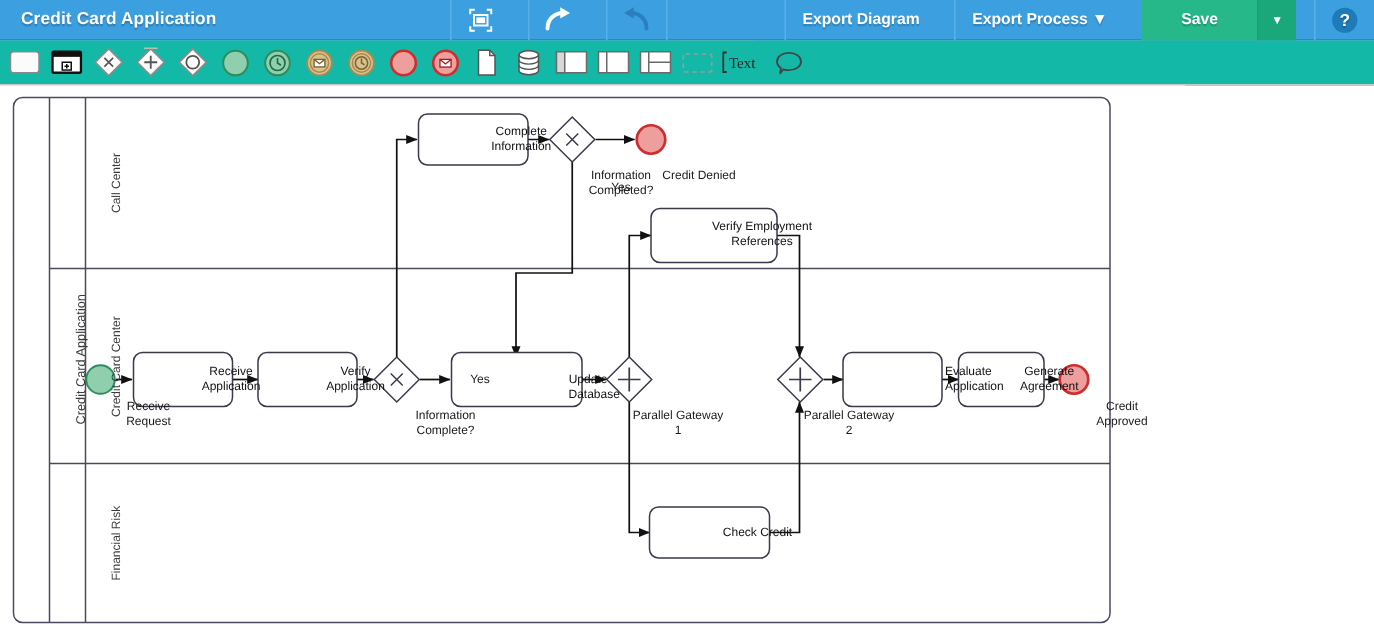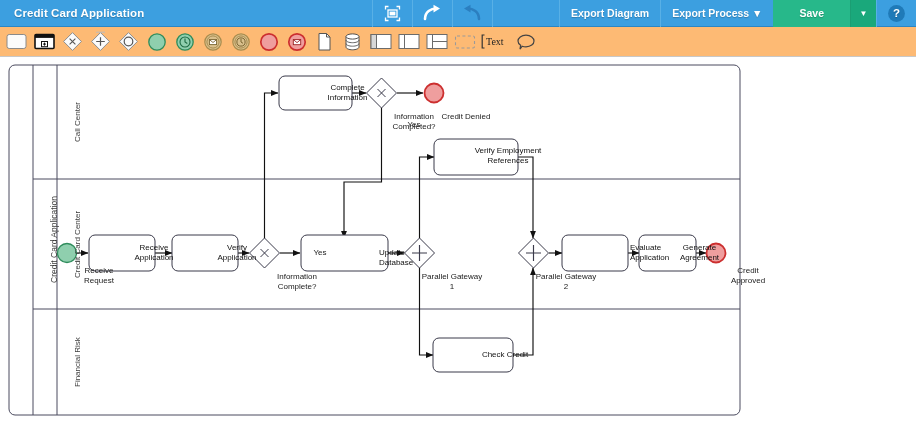--- a/index.html
+++ b/index.html
@@ -22,21 +22,21 @@
   .app-title {
     color: #ffffff; font-size: 11.5px; font-weight: bold;
     padding-left: 14px; letter-spacing: .1px; flex: 0 0 auto;
     text-shadow: 0 1px 1px rgba(0,0,0,.25);
   }
   .tb-spacer { flex: 1 1 auto; }
   .tb-btn {
     height: 27px; display: flex; align-items: center; justify-content: center;
     color: #ffffff; font-size: 10.5px; font-weight: bold;
     border-left: 1px solid #58b0e6; padding: 0 11px;
-    cursor: pointer; white-space: nowrap; text-shadow: 0 1px 1px rgba(0,0,0,.22);
+    cursor: pointer; white-space: nowrap; text-shadow: 0 1px 1px rgba(0,0,0,.22); margin-left: 12px;
   }
   .tb-btn.icon-only { width: 40px; padding: 0; }
   .tb-btn svg { display: block; }
   .zoom-wrap {
     display: flex; align-items: center; height: 27px;
     padding: 0 7px; border-left: 1px solid #58b0e6;
   }
   .zoom-select {
     width: 52px; height: 19px; background: #fff; border: 1px solid #9bb6c6;
     border-radius: 2px; display: flex; align-items: center; justify-content: space-between;
@@ -49,21 +49,21 @@
   .save-caret {
     background: #1aa87b; width: 26px; padding: 0; border-left: 1px solid #1b9e73;
     display: flex; align-items: center; justify-content: center;
     font-size: 8px; color: #fff; height: 27px; cursor: pointer;
   }
   .help-btn { border-left: 1px solid #58b0e6; width: 40px; padding: 0; }
 
   
   .shapebar {
     position: absolute; left: 0; top: 27px; width: 916px; height: 30px;
-    background: #fdba74; border-bottom: 1px solid #c8c8c8;
+    background: #14b8a6; border-bottom: 1px solid #c8c8c8;
     display: flex; align-items: center; padding-left: 4px; gap: 3px;
   }
   .tool {
     width: 25px; height: 25px; display: flex; align-items: center; justify-content: center;
     cursor: pointer; border-radius: 2px;
   }
 
   
   .canvas {
     position: absolute; left: 0; top: 57px; width: 790px; height: 366px;

